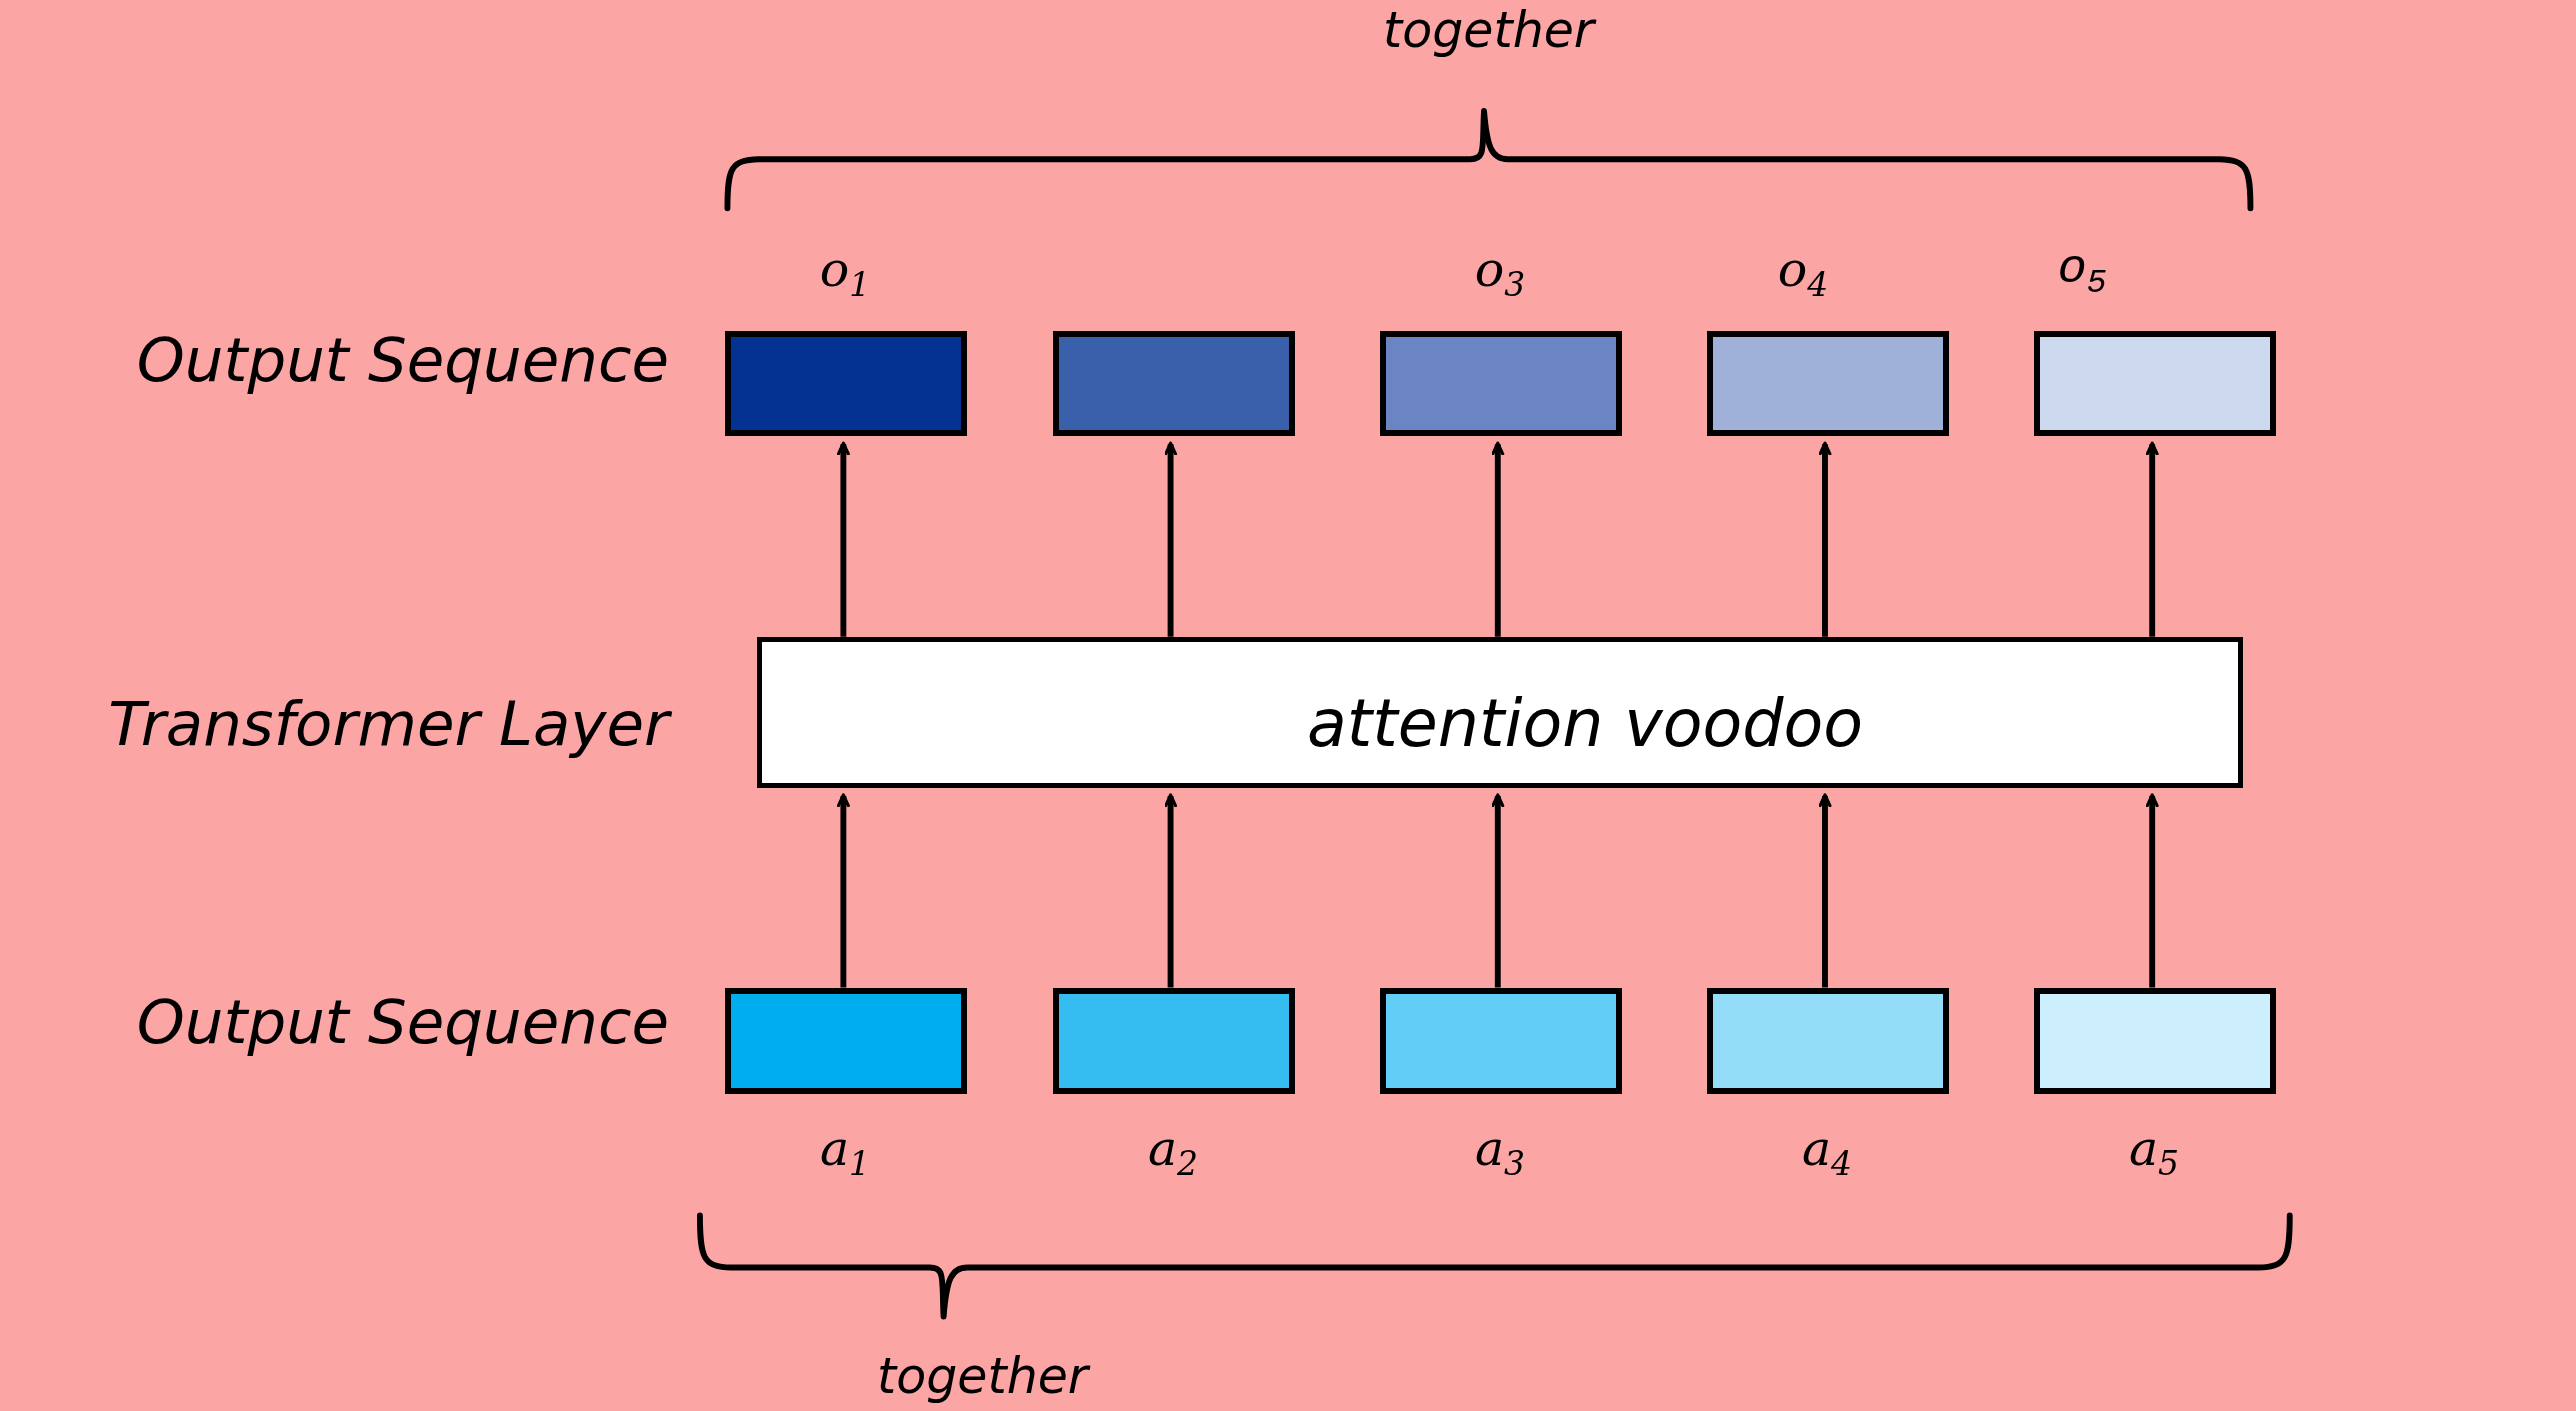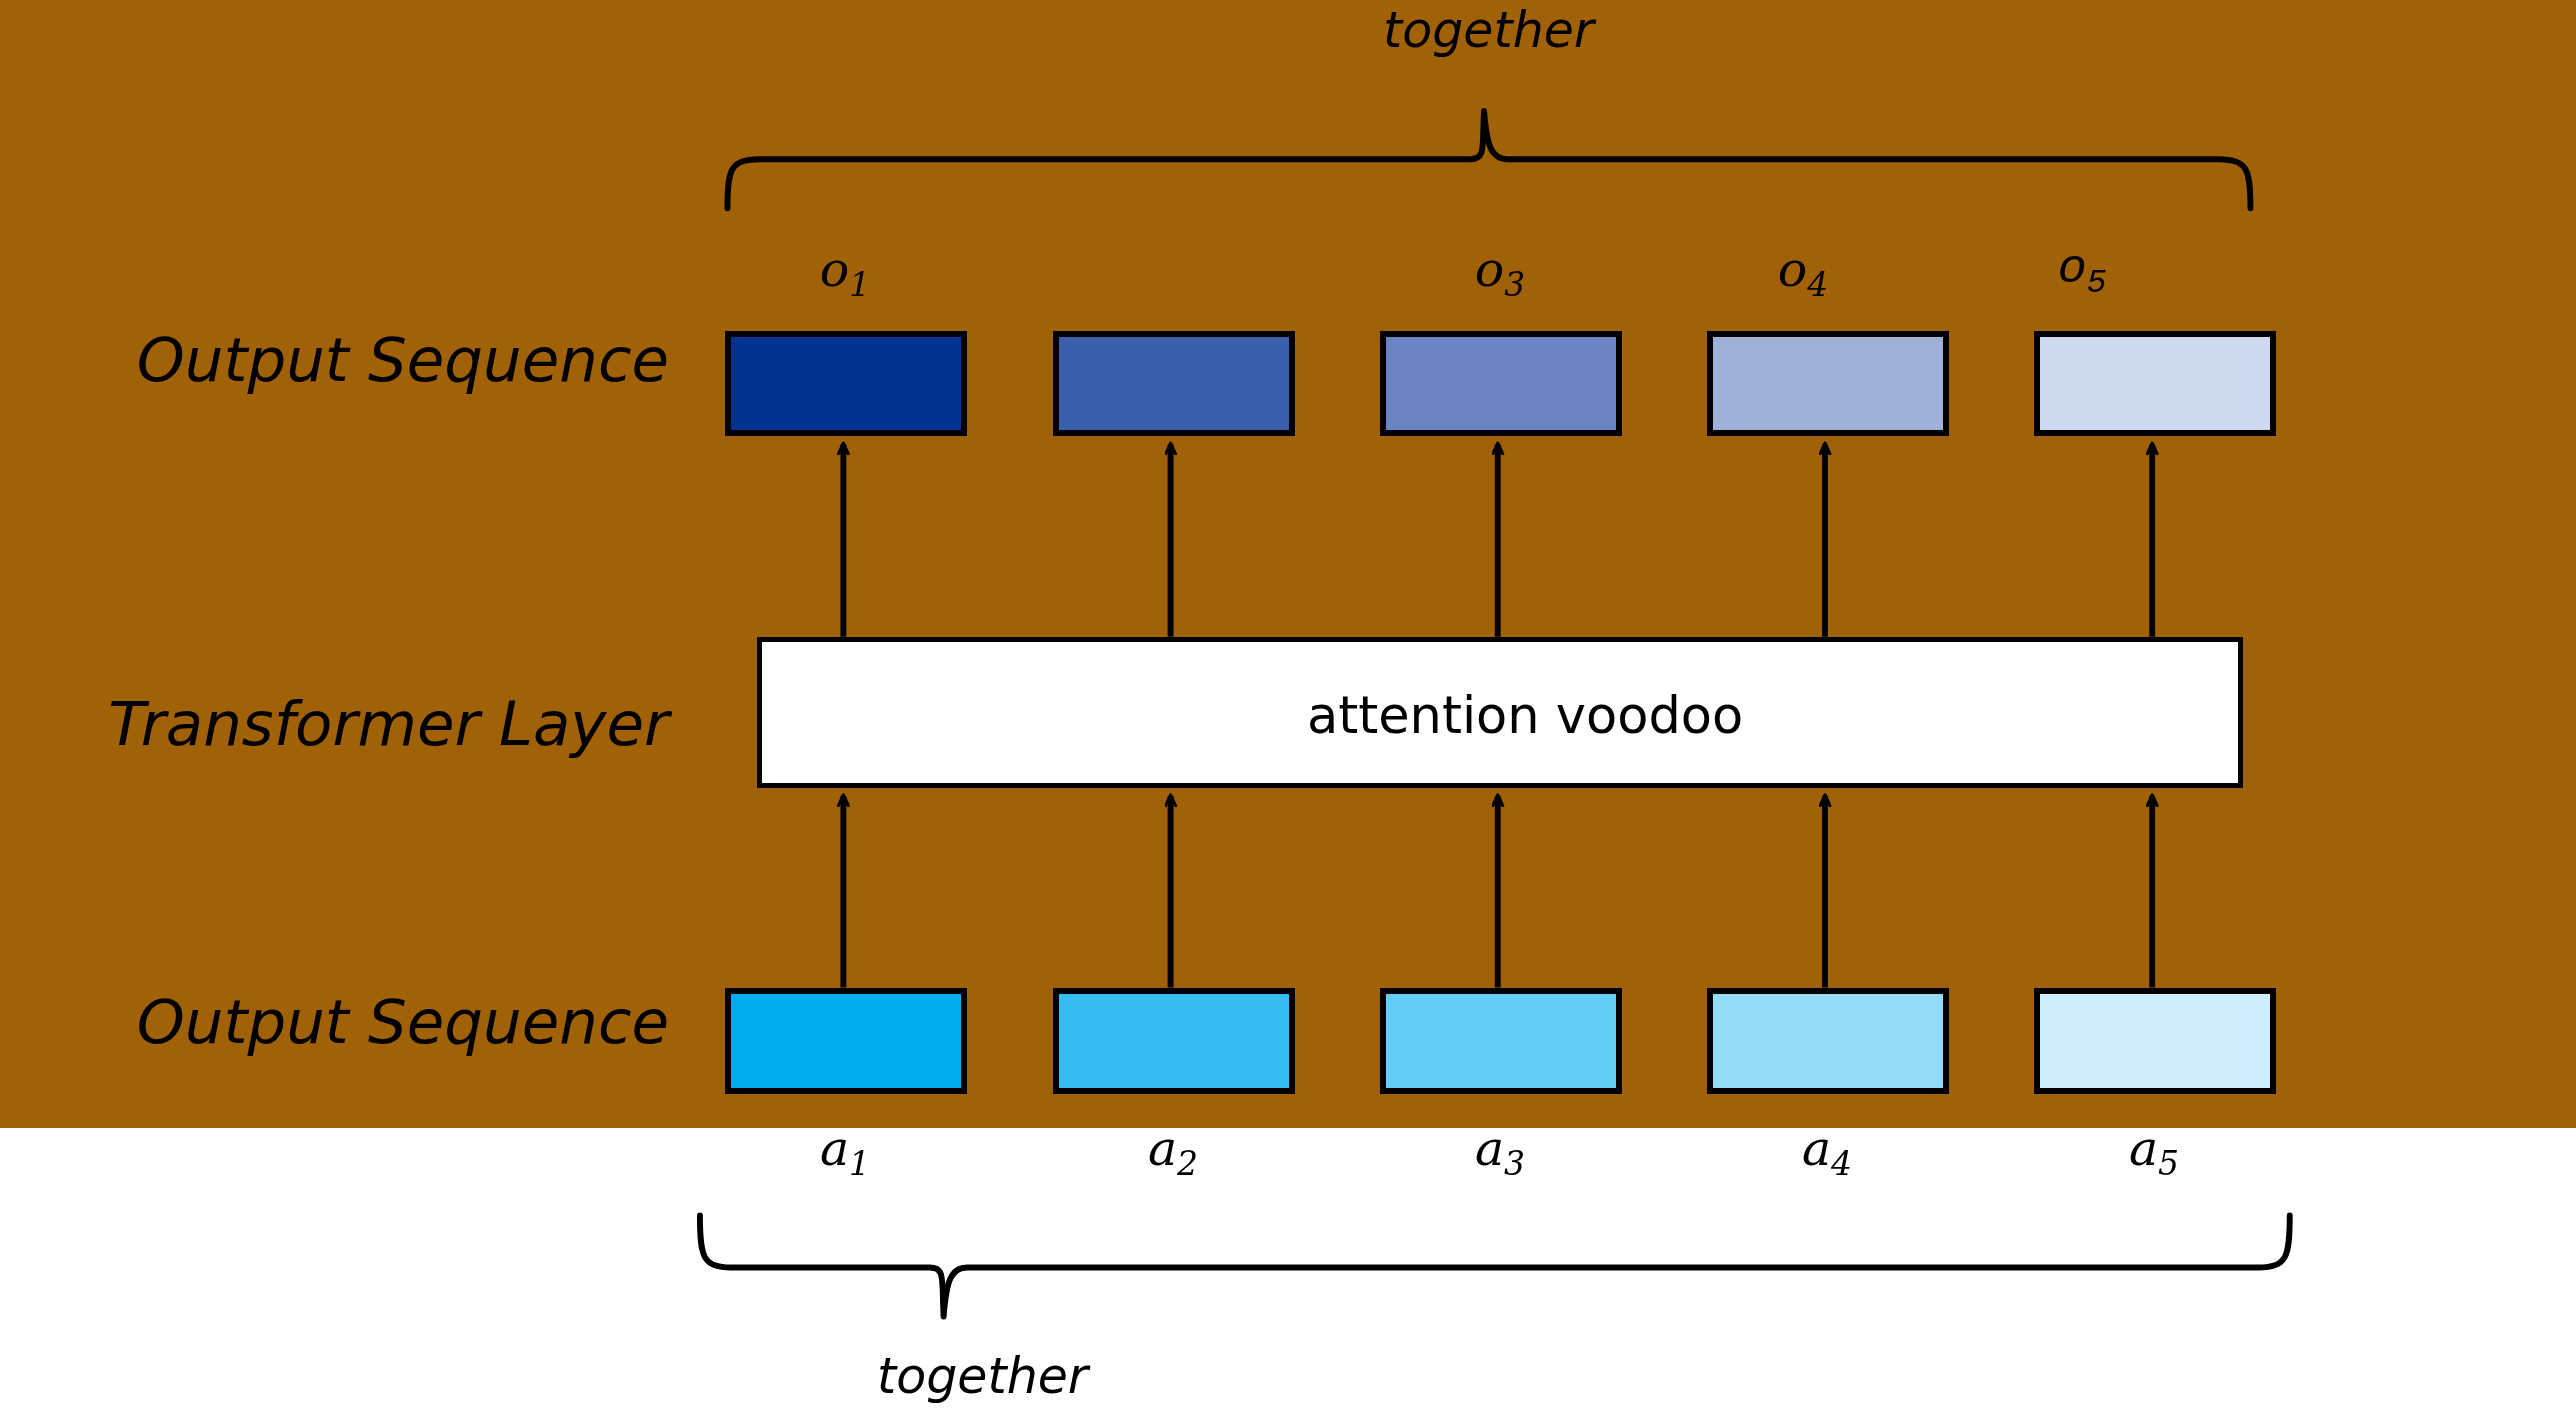--- a/index.html
+++ b/index.html
@@ -1,18 +1,18 @@
 <!DOCTYPE html>
 <html><head>
 <meta charset="utf-8">
 <style>
   html,body{margin:0;padding:0;background:#ffffff;}
   body{width:2576px;height:1411px;overflow:hidden;
        font-family:"DejaVu Sans","Liberation Sans",sans-serif;}
-  #stage{position:relative;width:2576px;height:1128px;background:#a16207;}
+  #stage{position:relative;width:2576px;height:1411px;background:#fca5a5;}
 
   
   .rowlabel{
     position:absolute;
     font-style:italic;
     font-size:61px;
     color:#000;
     white-space:nowrap;
     text-align:right;
     font-family:"DejaVu Sans","Liberation Sans",sans-serif;
@@ -43,21 +43,22 @@
 
   
   #tlayer{
     position:absolute;
     border:5.9px solid #000;
     background:#ffffff;
     box-sizing:border-box;
   }
   #tlayer-text{
     position:absolute;
-    font-size:51px;
+    font-style:italic;
+    font-size:65px;
     color:#000;
     white-space:nowrap;
     font-family:"DejaVu Sans","Liberation Sans",sans-serif;
   }
 
   
   .brace-caption{
     position:absolute;
     font-style:italic;
     font-size:49px;

